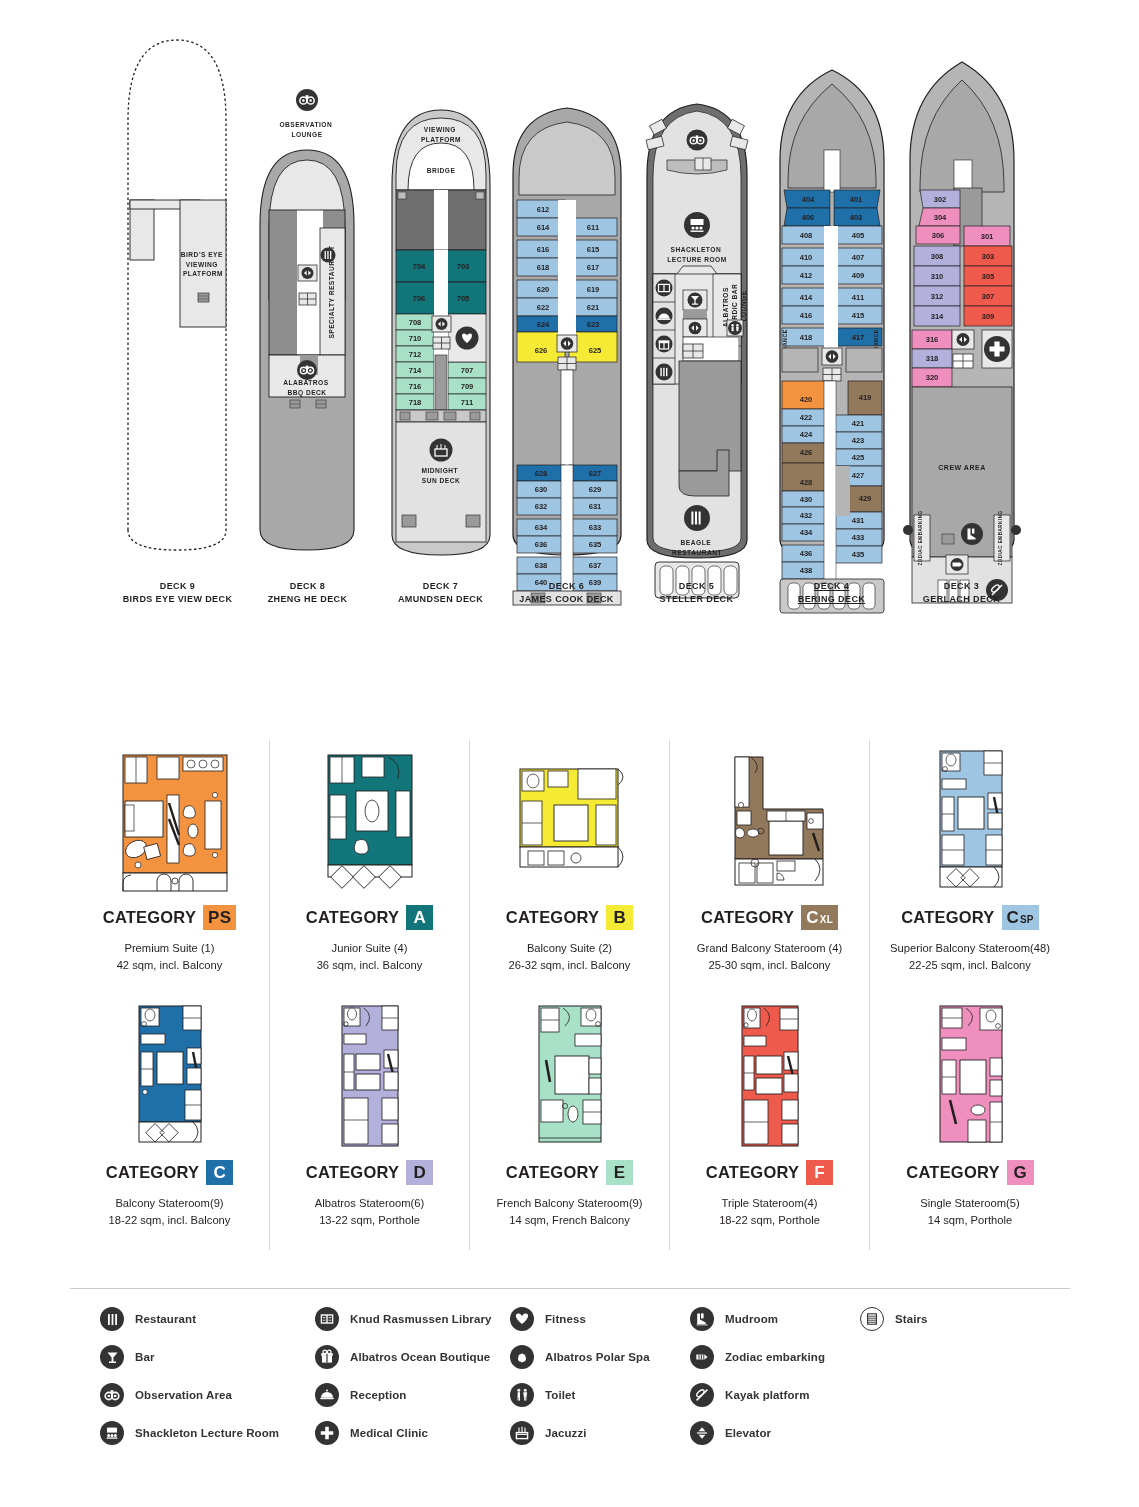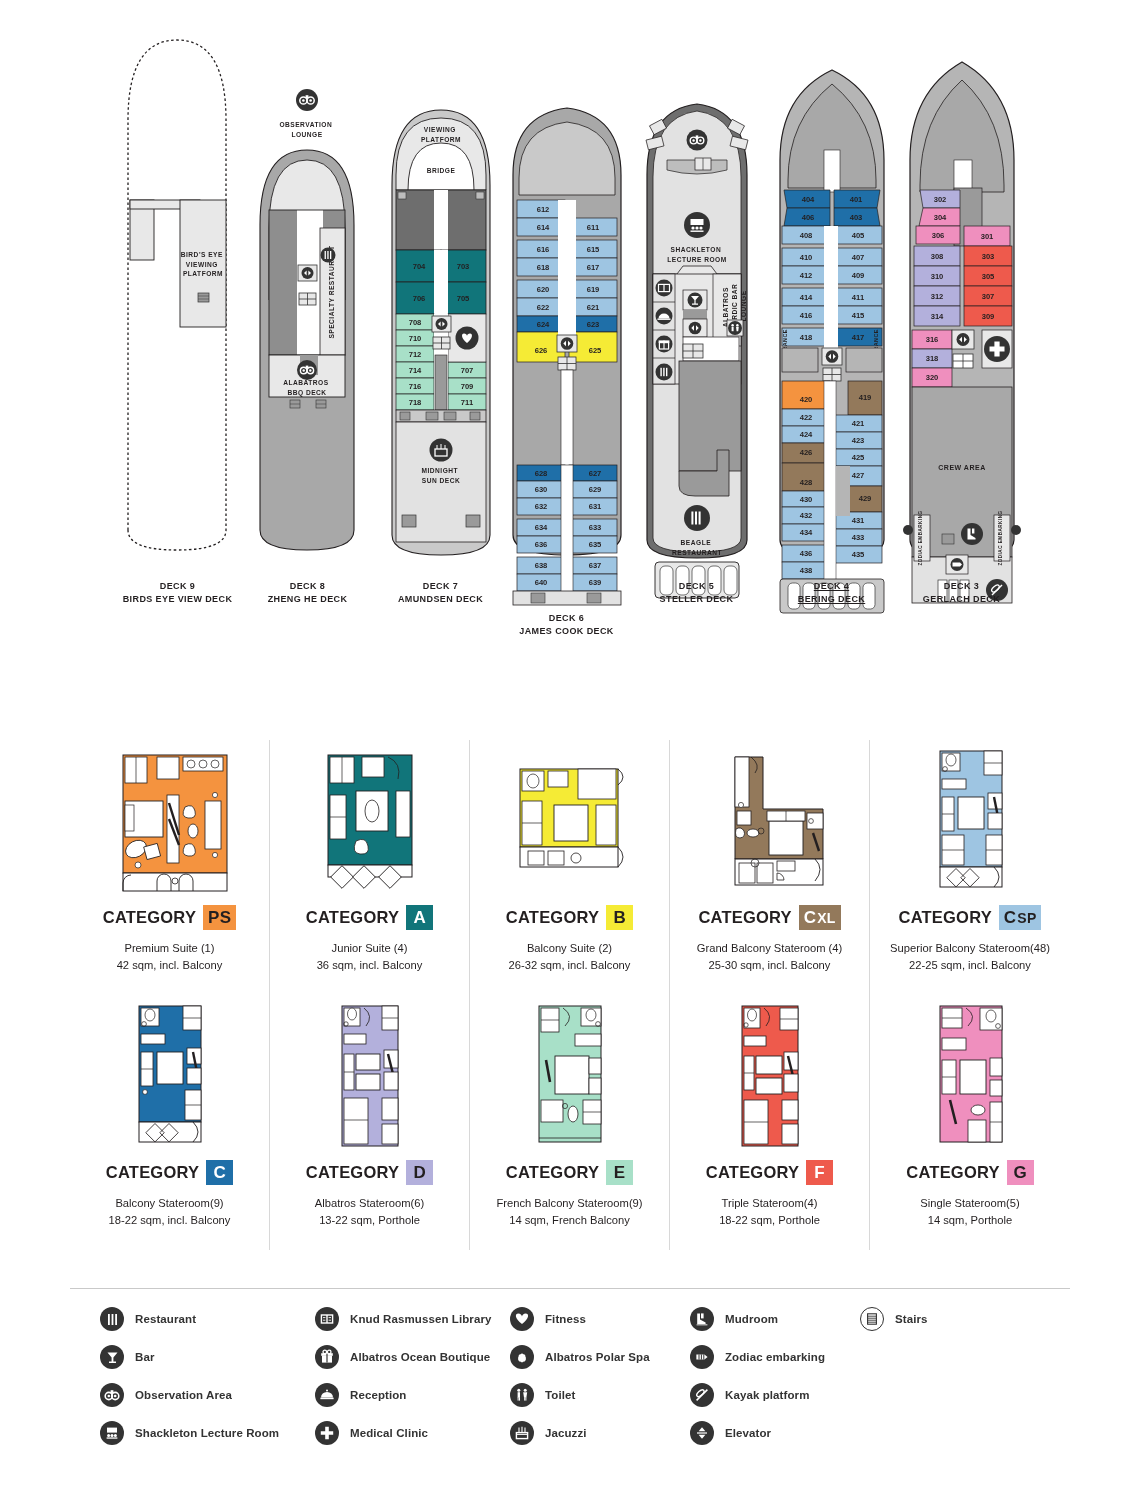--- a/index.html
+++ b/index.html
@@ -82,21 +82,21 @@
     align-items: baseline;
     justify-content: center;
     min-width: 27px;
     height: 25px;
     padding: 0 5px;
     font-size: 17px;
     font-weight: bold;
     line-height: 25px;
     color: #231f20;
   }
-  .cat-chip .sub { font-size: 14px; font-weight: bold; margin-left: 1px; }
+  .cat-chip .sub { font-size: 10px; font-weight: bold; margin-left: 1px; }
   .cat-desc {
     margin-top: 10px;
     font-size: 11.2px;
     line-height: 17px;
     text-align: center;
     color: #231f20;
   }
 
   
   .legend-rule {
@@ -412,21 +412,21 @@
       <rect x="66" y="547" width="48" height="17" fill="#9EC5E2" stroke="#231f20" stroke-width="0.7"></rect>
       <text class="cabin-num" x="92" y="556">637</text>
       <rect x="66" y="564" width="48" height="17" fill="#9EC5E2" stroke="#231f20" stroke-width="0.7"></rect>
       <text class="cabin-num" x="92" y="573">639</text>
 
       <rect x="58" y="455" width="12" height="130" fill="#ffffff" stroke="#231f20" stroke-width="0.6"></rect>
       <rect x="10" y="581" width="108" height="14" fill="#e2e2e2" stroke="#231f20" stroke-width="0.8"></rect>
       <rect x="28" y="583" width="14" height="10" fill="#9a9a9a" stroke="#333" stroke-width="0.6"></rect>
       <rect x="84" y="583" width="14" height="10" fill="#9a9a9a" stroke="#333" stroke-width="0.6"></rect>
     </svg>
-    <div class="deck-label" style="left:-4px; top:602px; width:135px;">
+    <div class="deck-label" style="left:-4px; top:570px; width:135px;">
       <div>DECK 6</div>
       <div>JAMES COOK DECK</div>
     </div>
   </div>
 
   <div class="deck-col" style="left:633px;">
     <svg width="128" height="560" viewBox="0 0 128 560">
       <path d="M14 530 L14 165 Q14 100 64 94 Q114 100 114 165 L114 530 Q114 548 64 548 Q14 548 14 530 Z" fill="#6e6e6e" stroke="#231f20" stroke-width="1.2"></path>
       <path d="M20 528 L20 167 Q20 107 64 101 Q108 107 108 167 L108 528 Q108 542 64 542 Q20 542 20 528 Z" fill="#e2e2e2" stroke="#231f20" stroke-width="0.8"></path>
       <rect x="18" y="112" width="14" height="10" fill="#e8e8e8" stroke="#231f20" stroke-width="0.7" transform="rotate(-28 25 117)"></rect>

